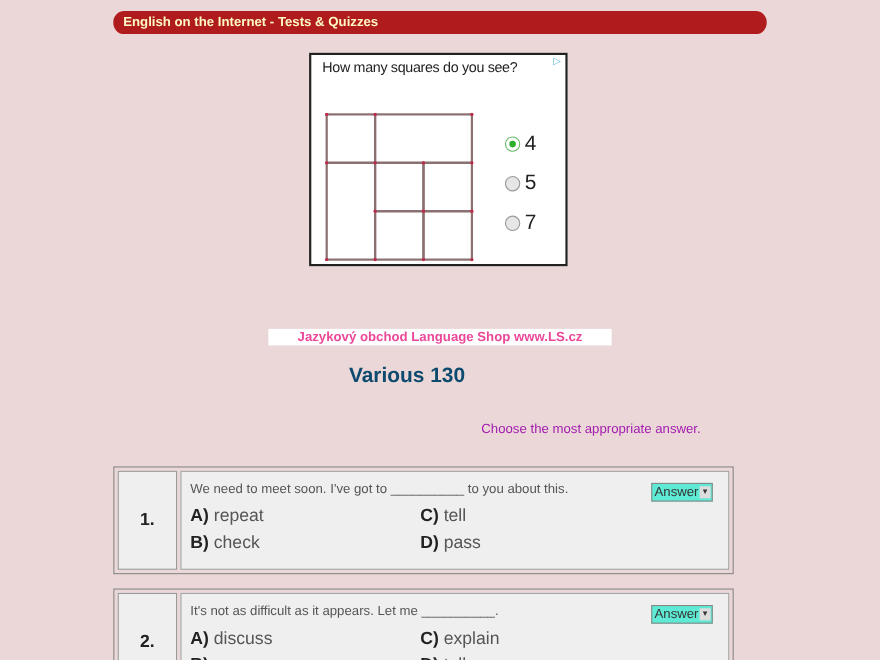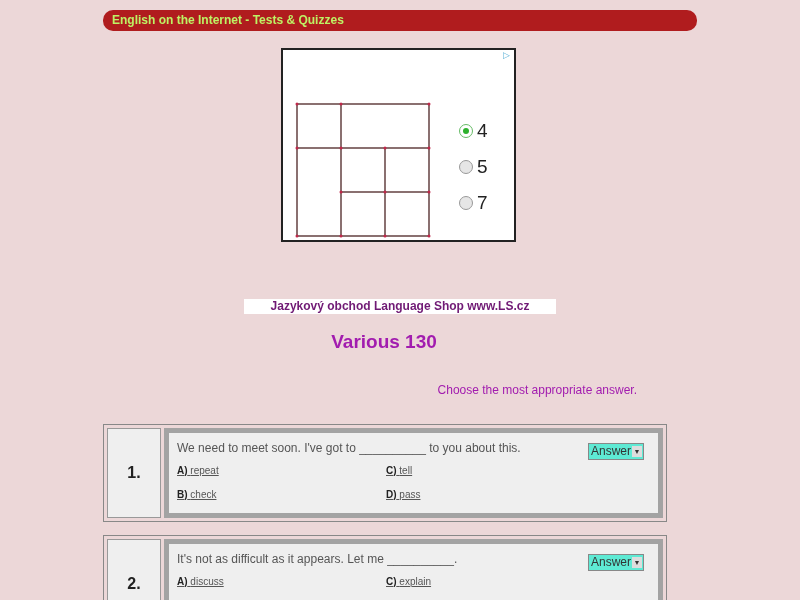--- a/index.html
+++ b/index.html
@@ -5,21 +5,21 @@
   html, body { margin:0; padding:0; }
   body {
     width:800px; height:600px; overflow:hidden;
     background:#ecd7d8;
     font-family:"Liberation Sans", sans-serif;
     position:relative;
   }
   .topbar {
     position:absolute; left:103px; top:10px; width:594px; height:21px;
     background:#b01c1e; border-radius:10px;
-    color:#bef264; font-weight:bold; font-size:12px;
+    color:#fef9c3; font-weight:bold; font-size:12px;
     line-height:21px; padding-left:9px; box-sizing:border-box;
   }
   .ad {
     position:absolute; left:281px; top:48px; width:235px; height:194px;
     background:#fff; border:2px solid #222; box-sizing:border-box;
   }
   .ad-text {
     position:absolute; left:10px; top:3px; font-size:13px; line-height:16px;
     color:#222; letter-spacing:-0.3px;
   }
@@ -37,49 +37,49 @@
     border:1px solid #999; background:#e6e6e6; margin-right:4px; box-sizing:border-box;
     position:relative;
   }
   .radio.on { border-color:#6b6; background:#fff; }
   .radio.on::after {
     content:""; position:absolute; left:3px; top:3px; width:6px; height:6px;
     border-radius:50%; background:#2db12d;
   }
   .shop {
     position:absolute; left:244px; top:299px; width:312px; height:15px;
-    background:#fff; color:#701a75; font-weight:bold; font-size:12px;
+    background:#fff; color:#ec4899; font-weight:bold; font-size:12px;
     text-align:center; line-height:15px;
   }
   .title {
-    position:absolute; left:14px; top:331px; width:740px; text-align:center;
-    color:#a21caf; font-weight:bold; font-size:19px;
+    position:absolute; left:0; top:331px; width:740px; text-align:center;
+    color:#0c4a6e; font-weight:bold; font-size:19px;
   }
   .instr {
     position:absolute; left:0; top:383px; width:637px; text-align:right;
     color:#a21caf; font-size:12px;
   }
   .q {
     position:absolute; left:103px; width:564px; height:98px;
     border:1px solid #888; background:#ecd7d8; box-sizing:border-box;
     padding:2px;
   }
   .q-num {
     position:absolute; left:3px; top:3px; width:54px; height:90px;
     background:#efefef; border:1px solid #999; box-sizing:border-box;
     font-weight:bold; font-size:16px; color:#222;
     display:flex; align-items:center; justify-content:center;
   }
   .q-body {
     position:absolute; left:60px; top:3px; right:3px; height:90px;
-    background:#efefef; border:5px solid #a3a3a3; box-sizing:border-box;
+    background:#efefef; border:1px solid #a3a3a3; box-sizing:border-box;
     font-size:12px; color:#555;
   }
   .q-text { position:absolute; left:8px; top:8px; }
-  .choice { position:absolute; font-size:10px; color:#555;text-decoration:underline; }
+  .choice { position:absolute; font-size:16px; color:#555; }
   .choice b { color:#222; }
   .sel {
     position:absolute; right:14px; top:10px; width:56px; height:17px;
     background:#5eead4; border:1px solid #888; box-sizing:border-box;
     font-size:12px; color:#333; line-height:15px; padding-left:2px;
   }
   .sel .arr {
     position:absolute; right:1px; top:2px; width:10px; height:11px;
     background:#ddd; font-size:7px; line-height:11px; text-align:center; color:#333;
   }
@@ -87,20 +87,21 @@
 </head>
 <body>
 
 <div class="topbar">
   <span>English on the Internet - Tests &amp; Quizzes</span>
 </div>
 
 <div class="ad">
   <div class="ad-flag">▷</div>
   <div class="ad-text">
+    <div>How many squares do you see?</div>
   </div>
   <svg class="puzzle" width="140" height="138" viewBox="0 0 140 138">
     <g stroke="#8a7070" stroke-width="2" fill="none">
       <rect x="2" y="2" width="44" height="44"></rect>
       <rect x="46" y="2" width="88" height="44"></rect>
       <rect x="2" y="46" width="44" height="88"></rect>
       <rect x="46" y="46" width="44" height="44"></rect>
       <rect x="90" y="46" width="44" height="44"></rect>
       <rect x="46" y="90" width="44" height="44"></rect>
       <rect x="90" y="90" width="44" height="44"></rect>

